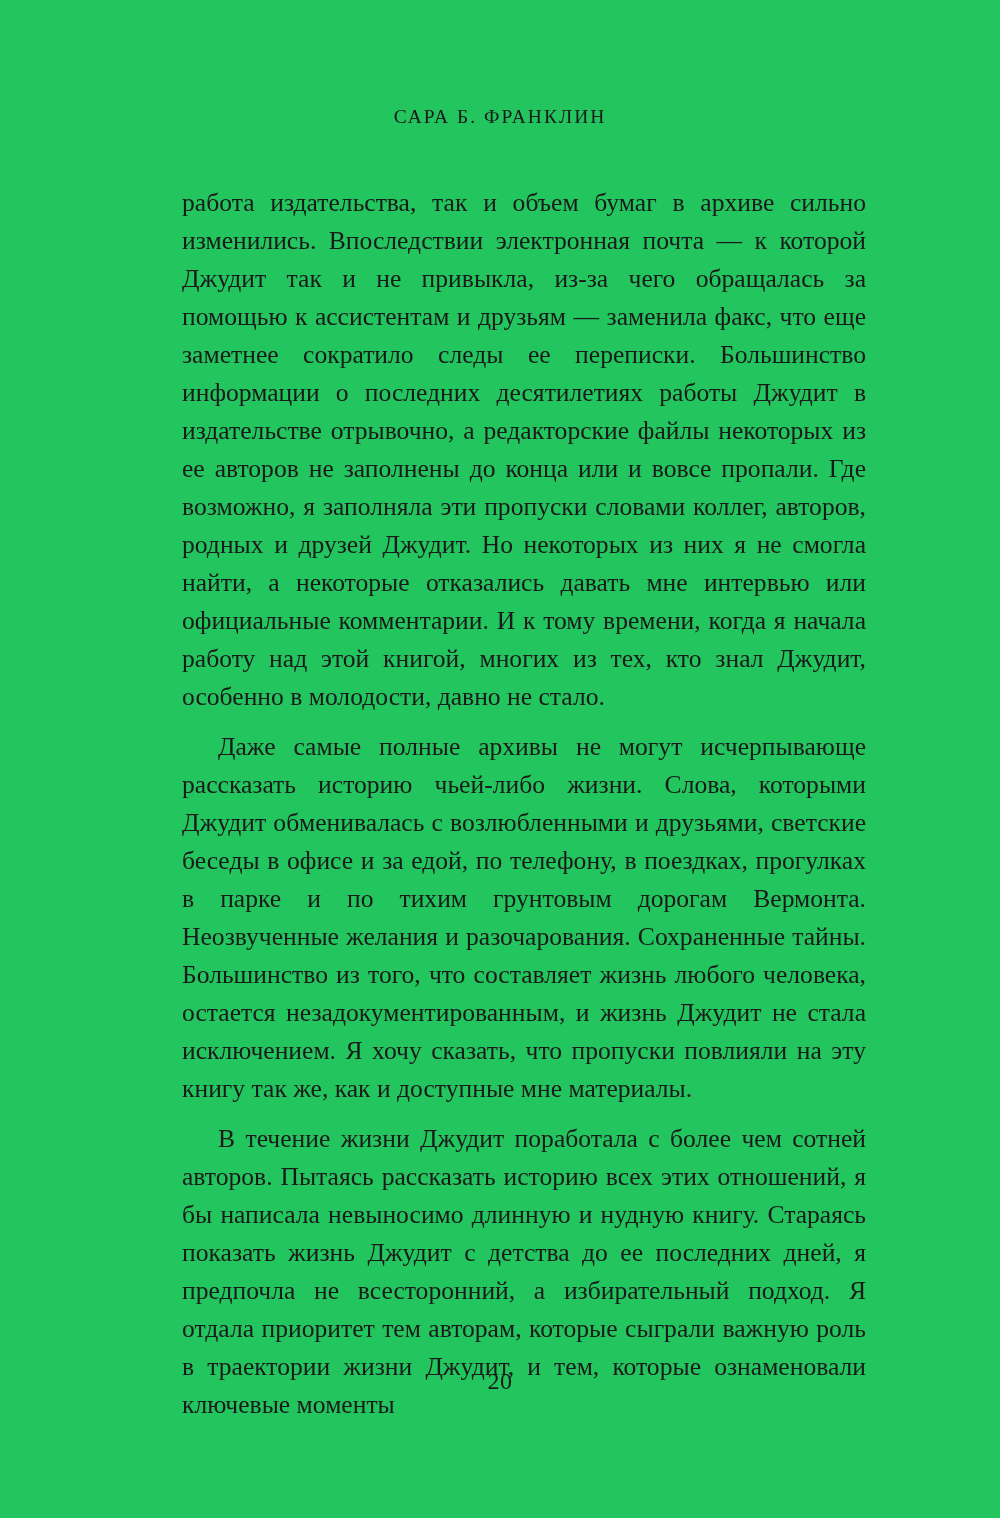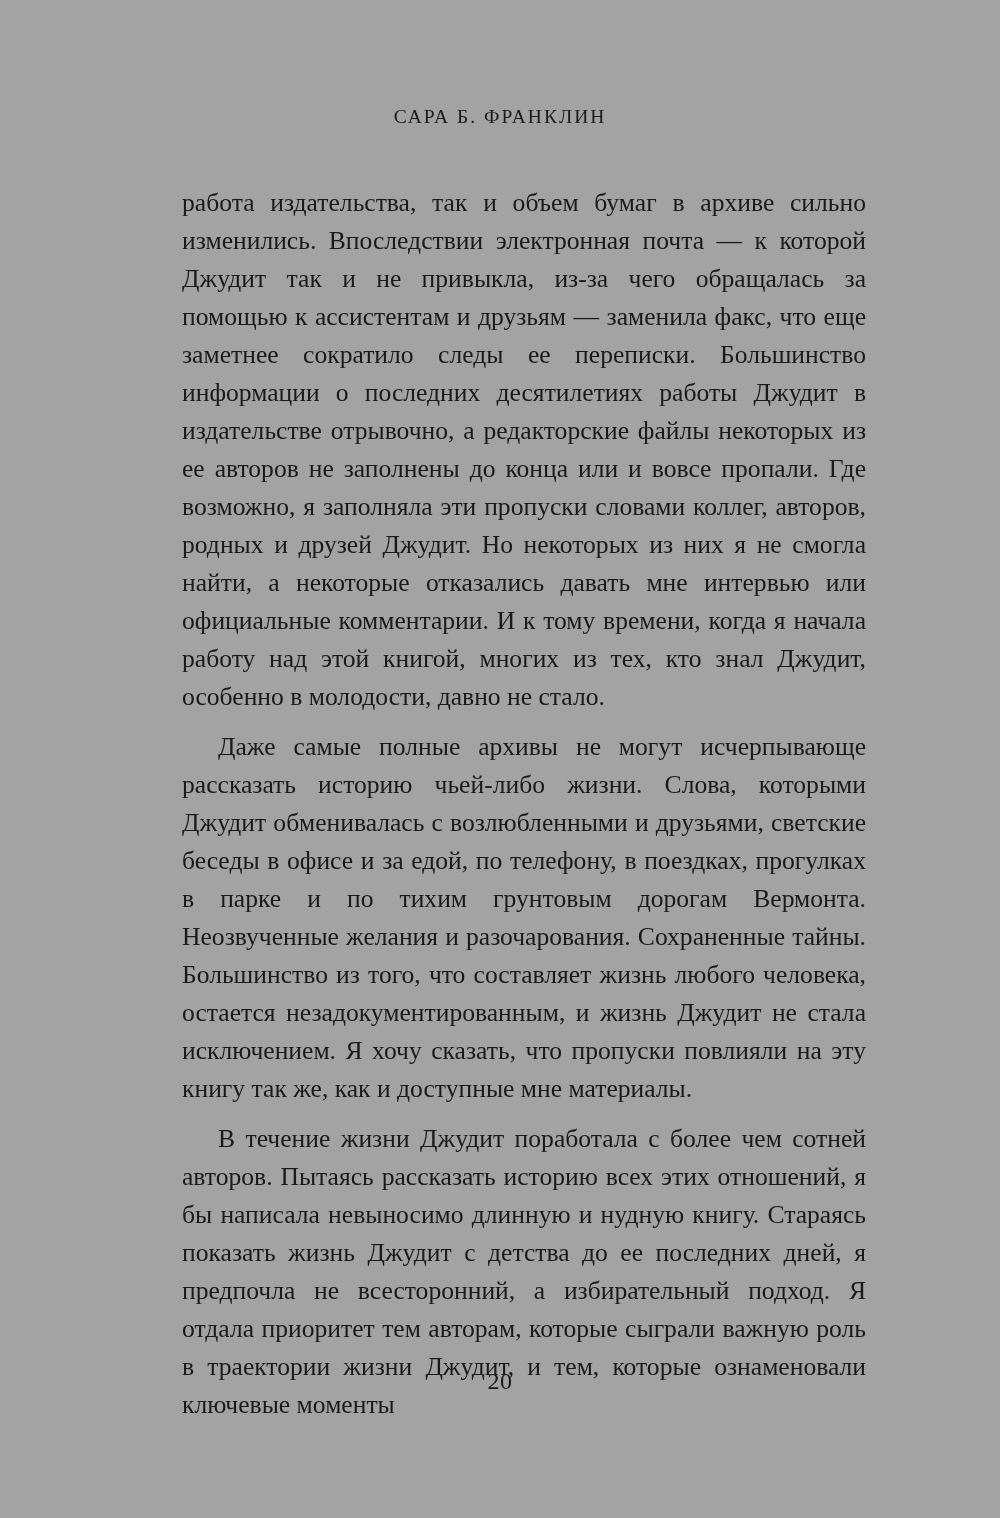--- a/index.html
+++ b/index.html
@@ -12,21 +12,21 @@
     height: 1518px;
     position: relative;
     font-family: "Liberation Serif", "DejaVu Serif", serif;
     color: #1a1a1a;
     overflow: hidden;
   }
 
   .page {
     position: absolute;
     inset: 0;
-    background: #a3a3a3;
+    background: #22c55e;
   }
 
   .running-head {
     position: absolute;
     top: 106px;
     left: 0;
     right: 0;
     text-align: center;
     font-family: "Liberation Serif", "DejaVu Serif", serif;
     font-size: 19.5px;

